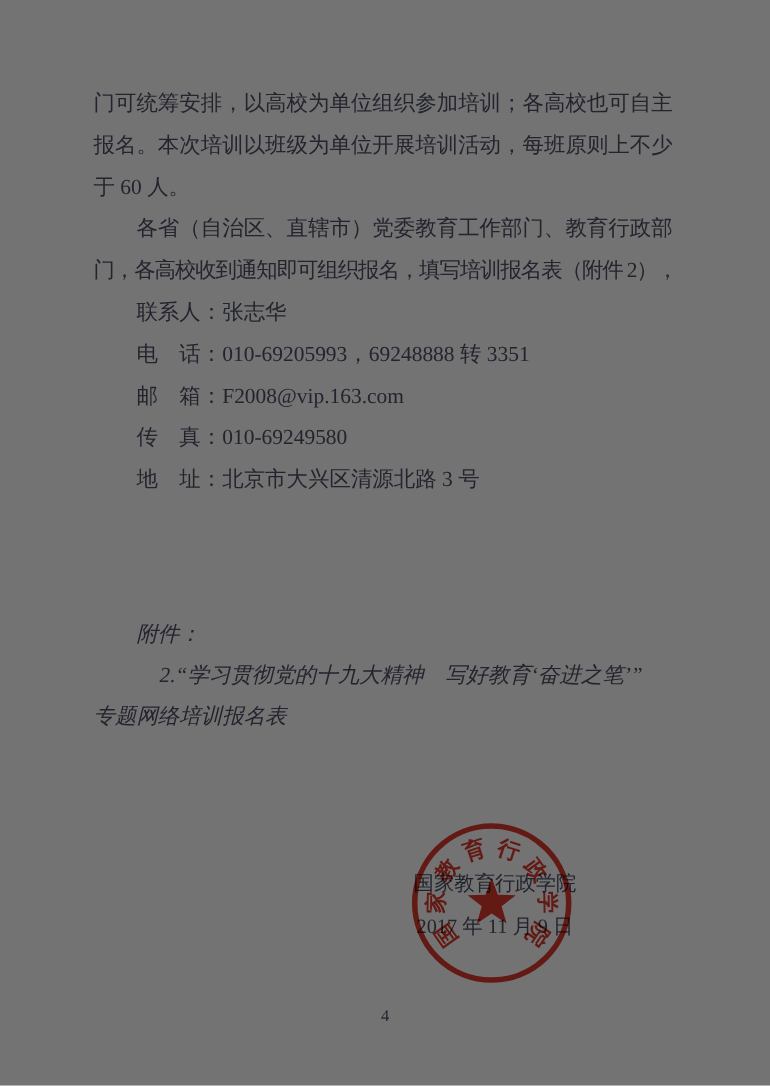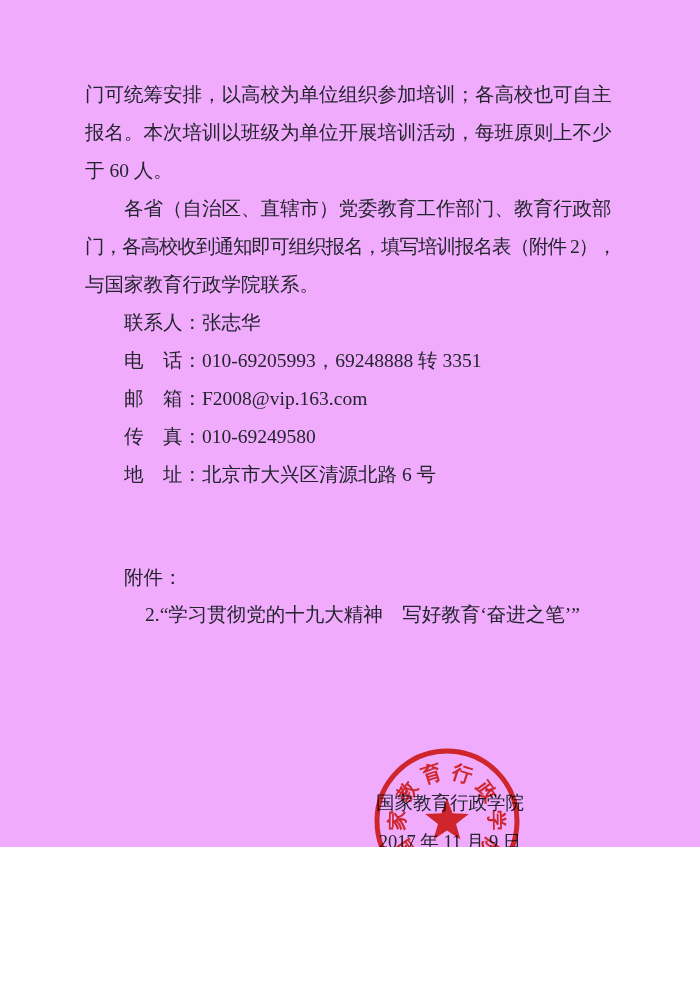--- a/index.html
+++ b/index.html
@@ -1,20 +1,20 @@
 <!DOCTYPE html>
 <html style="--seal-color: #d8271a; --ink: #23242e;"><head>
 <meta charset="utf-8">
 <style>
   html, body { margin: 0; padding: 0; background: #ffffff; }
   .page {
     position: relative;
     width: 700px;
-    height: 847px;
-    background: #f0abfc;
+    height: 987px;
+    background: #737373;
     overflow: hidden;
     font-family: "Liberation Serif", "DejaVu Serif", serif;
     color: var(--ink, #23242e);
   }
   .textblock-a {
     position: absolute;
     left: 85px;
     top: 76px;
     width: 535px;
     font-size: 19.5px;
@@ -24,21 +24,21 @@
     left: 85px;
     top: 559px;
     width: 535px;
     font-size: 19.5px;
   }
   .line {
     height: 38px;
     line-height: 38px;
     white-space: nowrap;
   }
-  .textblock-b .line { height: 37px; line-height: 37px; }
+  .textblock-b .line { height: 37px; line-height: 37px; font-style: italic; }
   .ind2 { padding-left: 39px; }
   .ind3 { padding-left: 60px; }
   .tight { letter-spacing: -1px; }
   .sig-org {
     position: absolute;
     left: 355px;
     top: 790px;
     width: 190px;
     text-align: center;
     font-size: 18.5px;
@@ -80,31 +80,31 @@
 <body>
 
 <div class="page">
 
   <div class="textblock-a">
     <div class="line">门可统筹安排，以高校为单位组织参加培训；各高校也可自主</div>
     <div class="line">报名。本次培训以班级为单位开展培训活动，每班原则上不少</div>
     <div class="line">于 60 人。</div>
     <div class="line ind2">各省（自治区、直辖市）党委教育工作部门、教育行政部</div>
     <div class="line tight">门，各高校收到通知即可组织报名，填写培训报名表（附件 2），</div>
-    <div class="line">与国家教育行政学院联系。</div>
     <div class="line ind2">联系人：张志华</div>
     <div class="line ind2">电　话：010-69205993，69248888 转 3351</div>
     <div class="line ind2">邮　箱：F2008@vip.163.com</div>
     <div class="line ind2">传　真：010-69249580</div>
-    <div class="line ind2">地　址：北京市大兴区清源北路 6 号</div>
+    <div class="line ind2">地　址：北京市大兴区清源北路 3 号</div>
   </div>
 
   <div class="textblock-b">
     <div class="line ind2">附件：</div>
     <div class="line ind3">2.“学习贯彻党的十九大精神　写好教育‘奋进之笔’”</div>
+    <div class="line">专题网络培训报名表</div>
   </div>
 
   <div class="sig-org">国家教育行政学院</div>
   <div class="sig-date">2017 年 11 月 9 日</div>
 
   <svg class="seal" viewBox="0 0 162 162" xmlns="http://www.w3.org/2000/svg">
     <circle cx="81" cy="81" r="70" fill="none" stroke="#d8271a" stroke-width="5" style="stroke: var(--seal-color, #d8271a);"></circle>
     <path d="M81,58 L86.58,73.31 L102.87,73.89 L90.03,83.94 L94.52,99.61 L81,90.5 L67.48,99.61 L71.97,83.94 L59.13,73.89 L75.42,73.31 Z" fill="#d8271a" style="fill: var(--seal-color, #d8271a);"></path>
     <text font-size="20" text-anchor="middle" dominant-baseline="central" transform="translate(40.0,109.7) rotate(-125)">国</text>
     <text font-size="20" text-anchor="middle" dominant-baseline="central" transform="translate(31.0,80.4) rotate(-89)">家</text>

